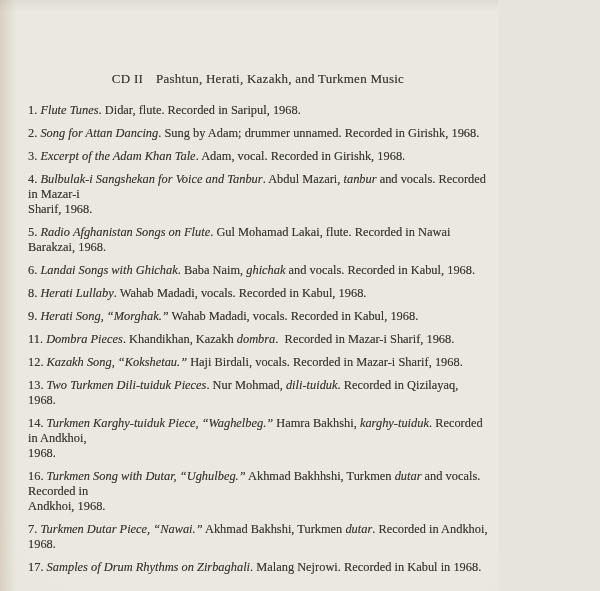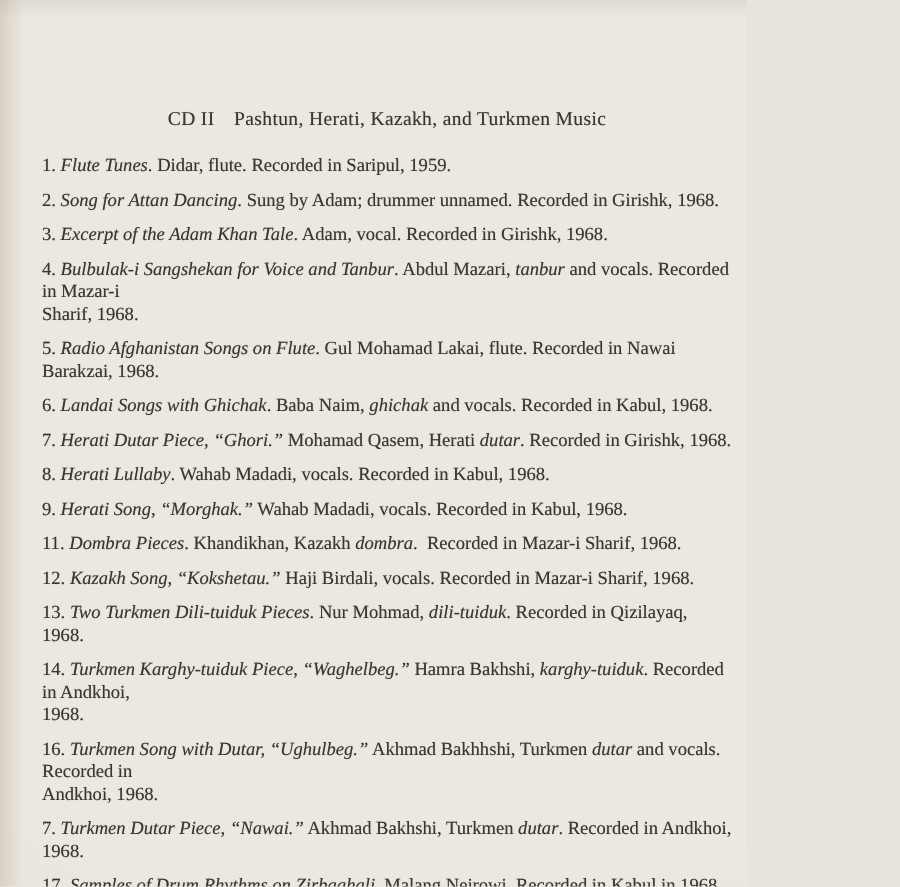--- a/index.html
+++ b/index.html
@@ -42,27 +42,26 @@
   .track i { font-style: italic; text-align: right; }
 </style>
 </head>
 <body>
 
 <div class="page">
   <p class="title">
     <span>CD II</span><span class="gap"></span><span>Pashtun, Herati, Kazakh, and Turkmen Music</span>
   </p>
   <div class="tracks">
-      <p class="track"><span>1.</span> <i>Flute Tunes</i><span>. Didar, flute. Recorded in Saripul, 1959.</span></p>
+      <p class="track"><span>1.</span> <i>Flute Tunes</i><span>. Didar, flute. Recorded in Saripul, 1968.</span></p>
       <p class="track"><span>2.</span> <i>Song for Attan Dancing</i><span>. Sung by Adam; drummer unnamed. Recorded in Girishk, 1968.</span></p>
       <p class="track"><span>3.</span> <i>Excerpt of the Adam Khan Tale</i><span>. Adam, vocal. Recorded in Girishk, 1968.</span></p>
       <p class="track"><span>4.</span> <i>Bulbulak-i Sangshekan for Voice and Tanbur</i><span>. Abdul Mazari, </span><i>tanbur</i><span> and vocals. Recorded in Mazar-i</span><br><span>Sharif, 1968.</span></p>
       <p class="track"><span>5.</span> <i>Radio Afghanistan Songs on Flute</i><span>. Gul Mohamad Lakai, flute. Recorded in Nawai Barakzai, 1968.</span></p>
       <p class="track"><span>6.</span> <i>Landai Songs with Ghichak</i><span>. Baba Naim, </span><i>ghichak</i><span> and vocals. Recorded in Kabul, 1968.</span></p>
-      <p class="track"><span>7.</span> <i>Herati Dutar Piece, “Ghori.”</i><span> Mohamad Qasem, Herati </span><i>dutar</i><span>. Recorded in Girishk, 1968.</span></p>
       <p class="track"><span>8.</span> <i>Herati Lullaby</i><span>. Wahab Madadi, vocals. Recorded in Kabul, 1968.</span></p>
       <p class="track"><span>9.</span> <i>Herati Song, “Morghak.”</i><span> Wahab Madadi, vocals. Recorded in Kabul, 1968.</span></p>
       <p class="track"><span>11.</span> <i>Dombra Pieces</i><span>. Khandikhan, Kazakh </span><i>dombra</i><span>. &nbsp;Recorded in Mazar-i Sharif, 1968.</span></p>
       <p class="track"><span>12.</span> <i>Kazakh Song, “Kokshetau.”</i><span> Haji Birdali, vocals. Recorded in Mazar-i Sharif, 1968.</span></p>
       <p class="track"><span>13.</span> <i>Two Turkmen Dili-tuiduk Pieces</i><span>. Nur Mohmad, </span><i>dili-tuiduk</i><span>. Recorded in Qizilayaq, 1968.</span></p>
       <p class="track"><span>14.</span> <i>Turkmen Karghy-tuiduk Piece, “Waghelbeg.”</i><span> Hamra Bakhshi, </span><i>karghy-tuiduk</i><span>. Recorded in Andkhoi,</span><br><span>1968.</span></p>
       <p class="track"><span>16.</span> <i>Turkmen Song with Dutar, “Ughulbeg.”</i><span> Akhmad Bakhhshi, Turkmen </span><i>dutar</i><span> and vocals. Recorded in</span><br><span>Andkhoi, 1968.</span></p>
       <p class="track"><span>7.</span> <i>Turkmen Dutar Piece, “Nawai.”</i><span> Akhmad Bakhshi, Turkmen </span><i>dutar</i><span>. Recorded in Andkhoi, 1968.</span></p>
       <p class="track"><span>17.</span> <i>Samples of Drum Rhythms on Zirbaghali</i><span>. Malang Nejrowi. Recorded in Kabul in 1968.</span></p>
     </div>

